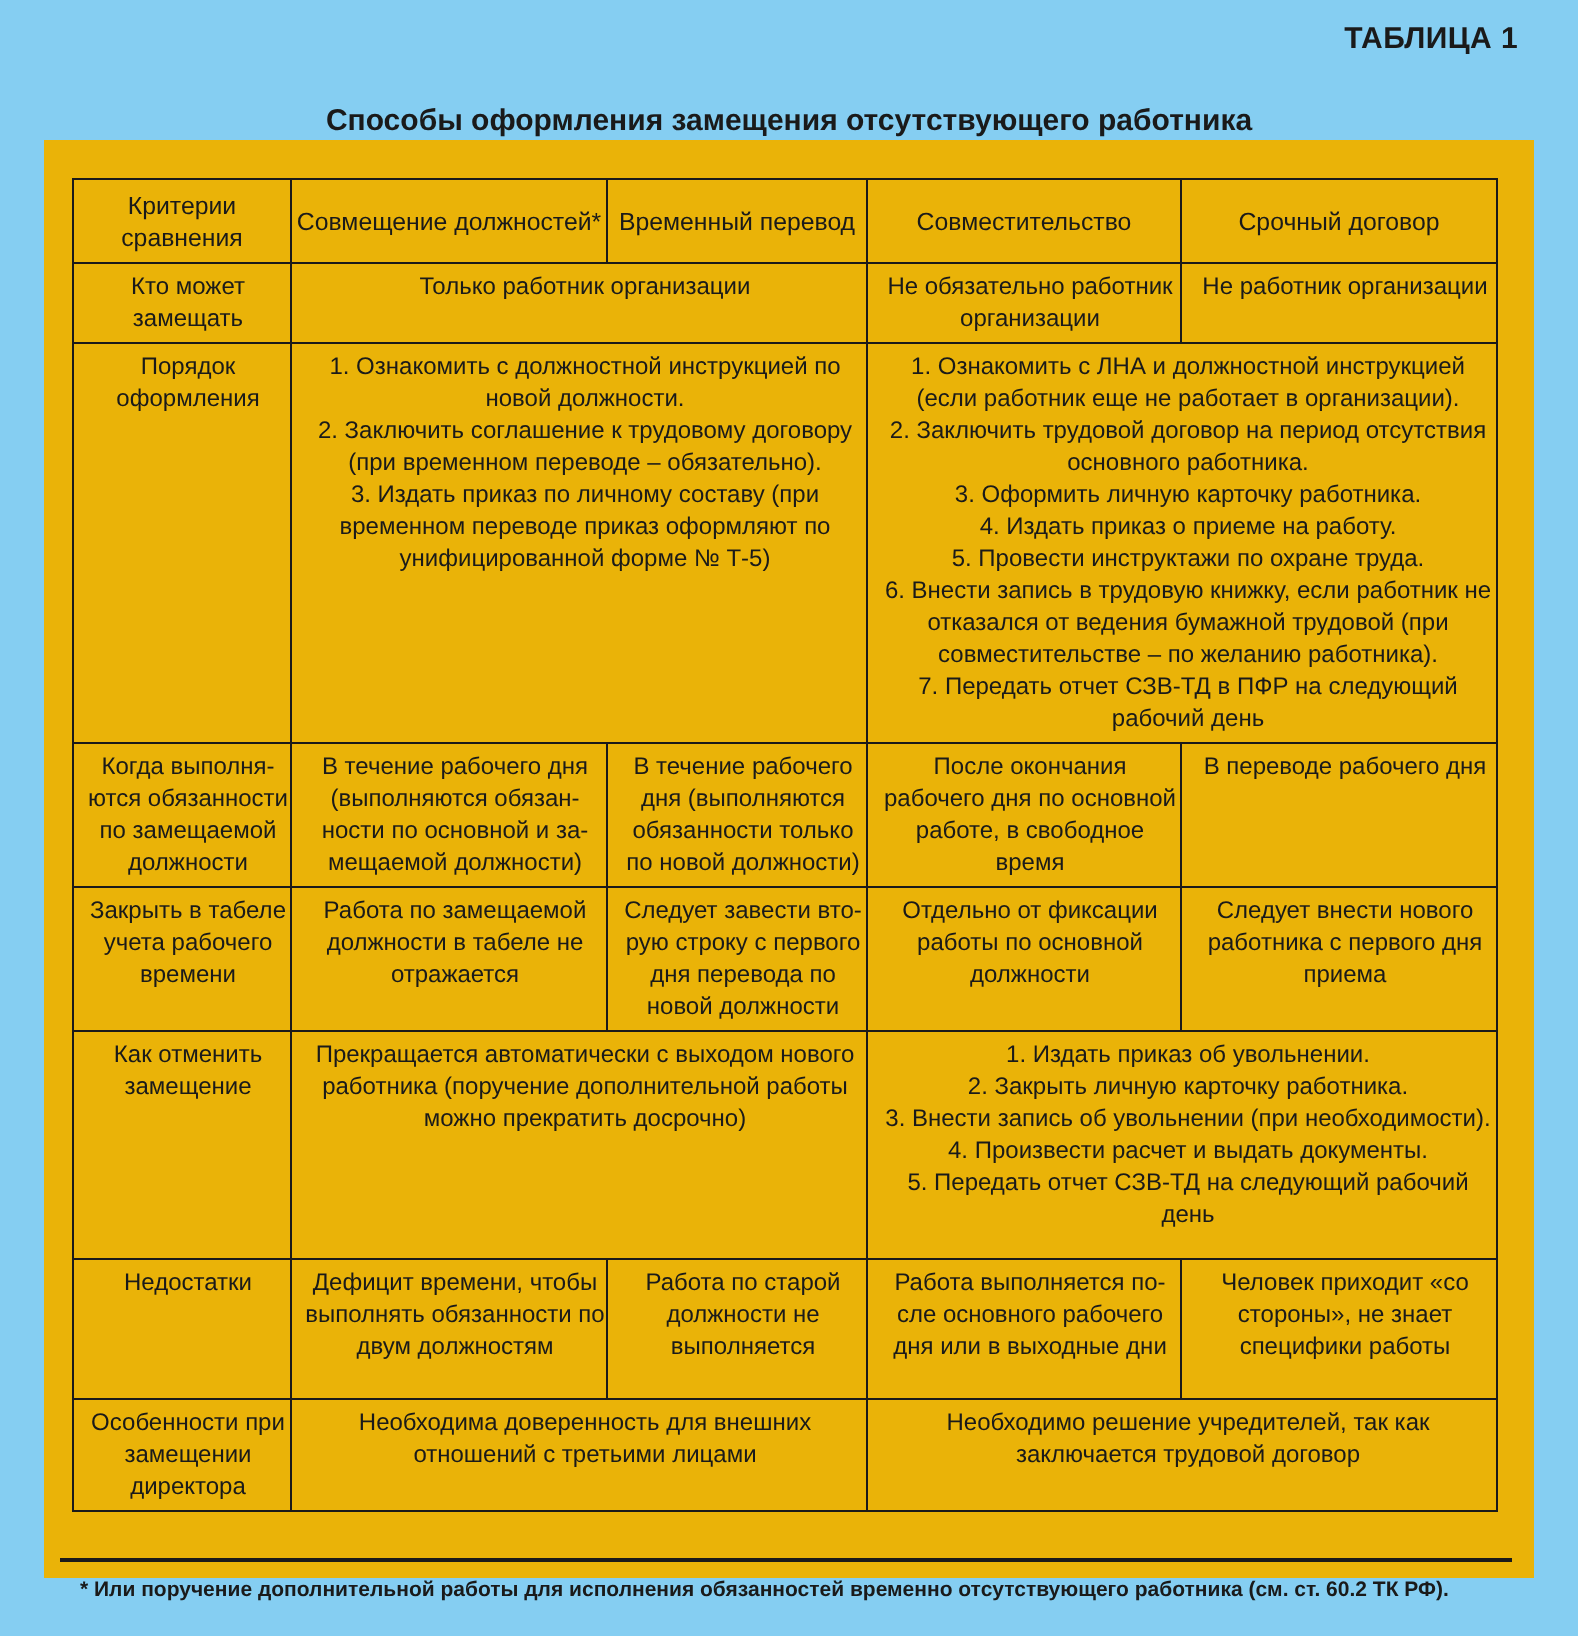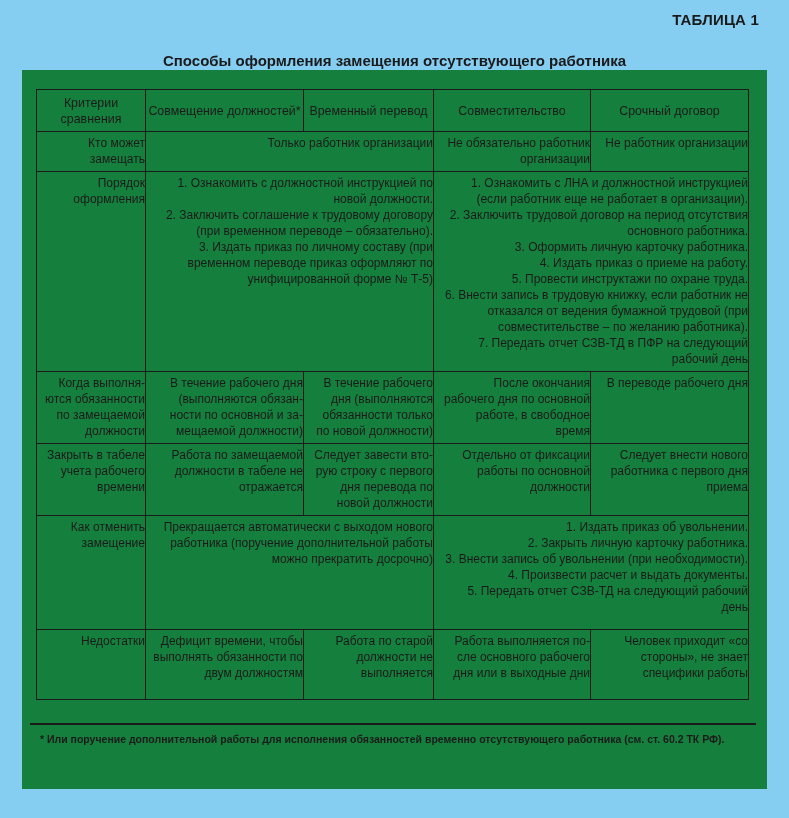--- a/index.html
+++ b/index.html
@@ -5,29 +5,29 @@
   html,body{margin:0;padding:0;}
   body{
     width:789px;height:818px;position:relative;
     background:#85CEF2;
     font-family:"Liberation Sans","DejaVu Sans",sans-serif;
     color:#1a1a1a;overflow:hidden;
   }
   .header-area{position:absolute;top:0;left:0;right:0;height:53px;}
   .table-label{position:absolute;top:11px;right:30px;font-size:15px;font-weight:bold;letter-spacing:.2px;}
   .page-title{position:absolute;top:52px;left:0;width:100%;text-align:center;font-size:15px;font-weight:bold;}
-  .panel{position:absolute;left:22px;top:70px;width:745px;height:719px;background:#15803d;}
+  .panel{position:absolute;left:22px;top:70px;width:745px;height:719px;background:#eab308;}
   table.tbl{border-collapse:collapse;table-layout:fixed;width:712px;margin:19px 0 0 14px;}
   .tbl th,.tbl td{border:1.5px solid #1a1a1a;box-sizing:border-box;}
   .tbl th{
     font-weight:normal;font-size:12.4px;line-height:16px;
     text-align:center;vertical-align:middle;padding:2px 1px;
   }
   .tbl td{
-    font-size:12px;line-height:16px;vertical-align:top;text-align:right;
+    font-size:12px;line-height:16px;vertical-align:top;text-align:center;
     padding:3px 0 4px 6px;white-space:pre-line;margin-left:27px;
   }
   tr.h-head{height:42px}
   tr.h1{height:34px}
   tr.h2{height:192px}
   tr.h3{height:70px}
   tr.h4{height:70px}
   tr.h5{height:114px}
   tr.h6{height:70px}
   tr.h7{height:50px}
@@ -104,19 +104,24 @@
 4. Произвести расчет и выдать документы.
 5. Передать отчет СЗВ-ТД на следующий рабочий день</td>
       </tr>
       <tr class="h6">
         <td>Недостатки</td>
         <td>Дефицит времени, чтобы выполнять обязанности по двум должностям</td>
         <td>Работа по старой должности не выполняется</td>
         <td>Работа выполняется по­сле основного рабочего дня или в выходные дни</td>
         <td>Человек приходит «со стороны», не знает специфики работы</td>
       </tr>
+      <tr class="h7">
+        <td>Особенности при замещении директора</td>
+        <td colspan="2">Необходима доверенность для внешних отношений с третьими лицами</td>
+        <td colspan="2">Необходимо решение учредителей, так как заключается трудовой договор</td>
+      </tr>
     </tbody>
   </table>
 
   <div class="rule"></div>
   <div class="footnote">* Или поручение дополнительной работы для исполнения обязанностей временно отсутствующего работника (см. ст. 60.2 ТК РФ).</div>
 
 </div>
 
 </body></html>

